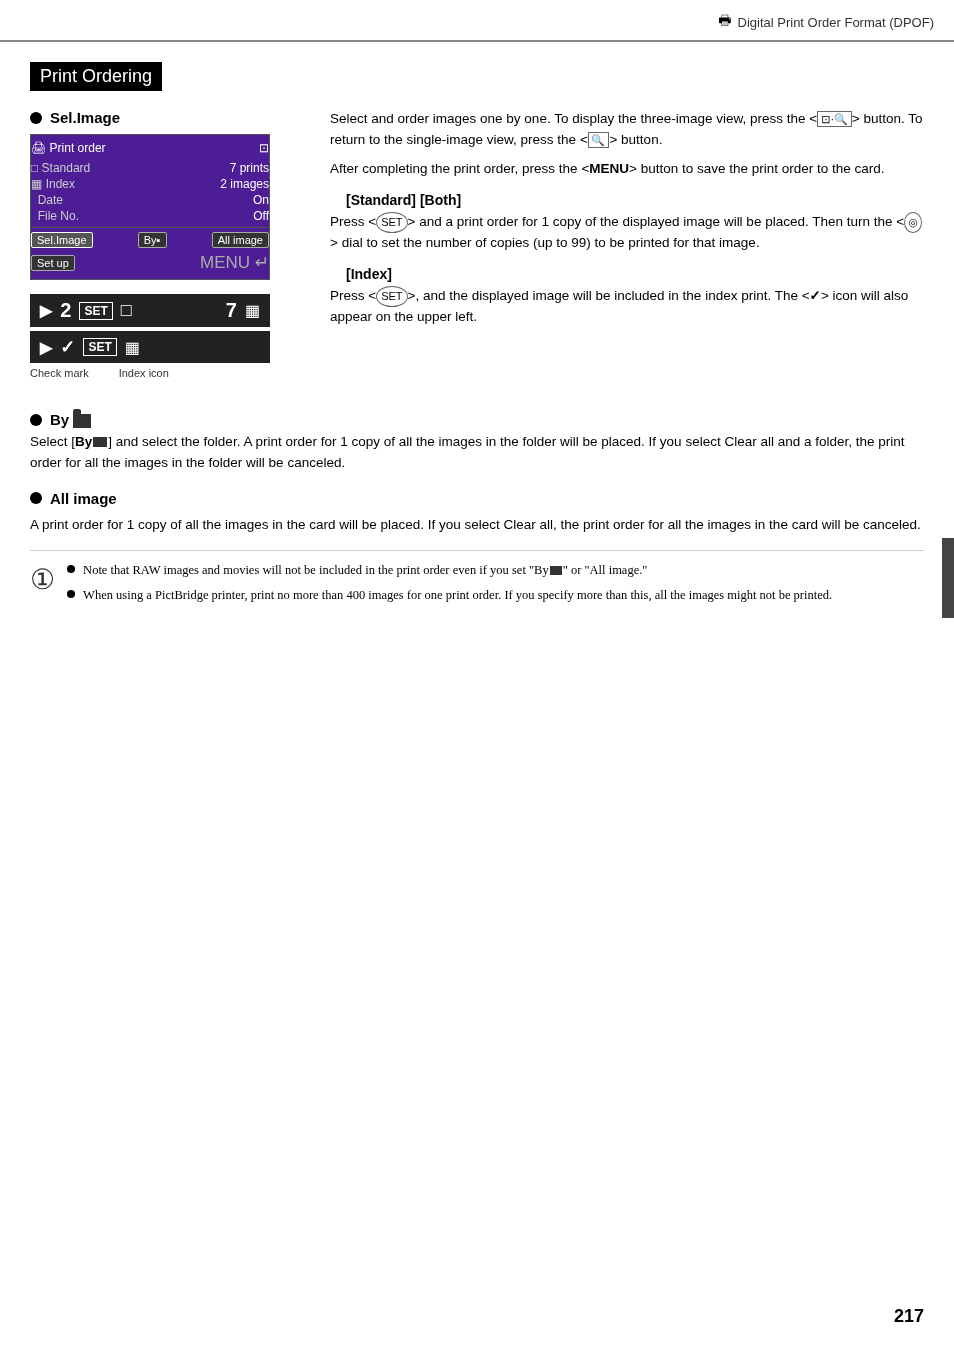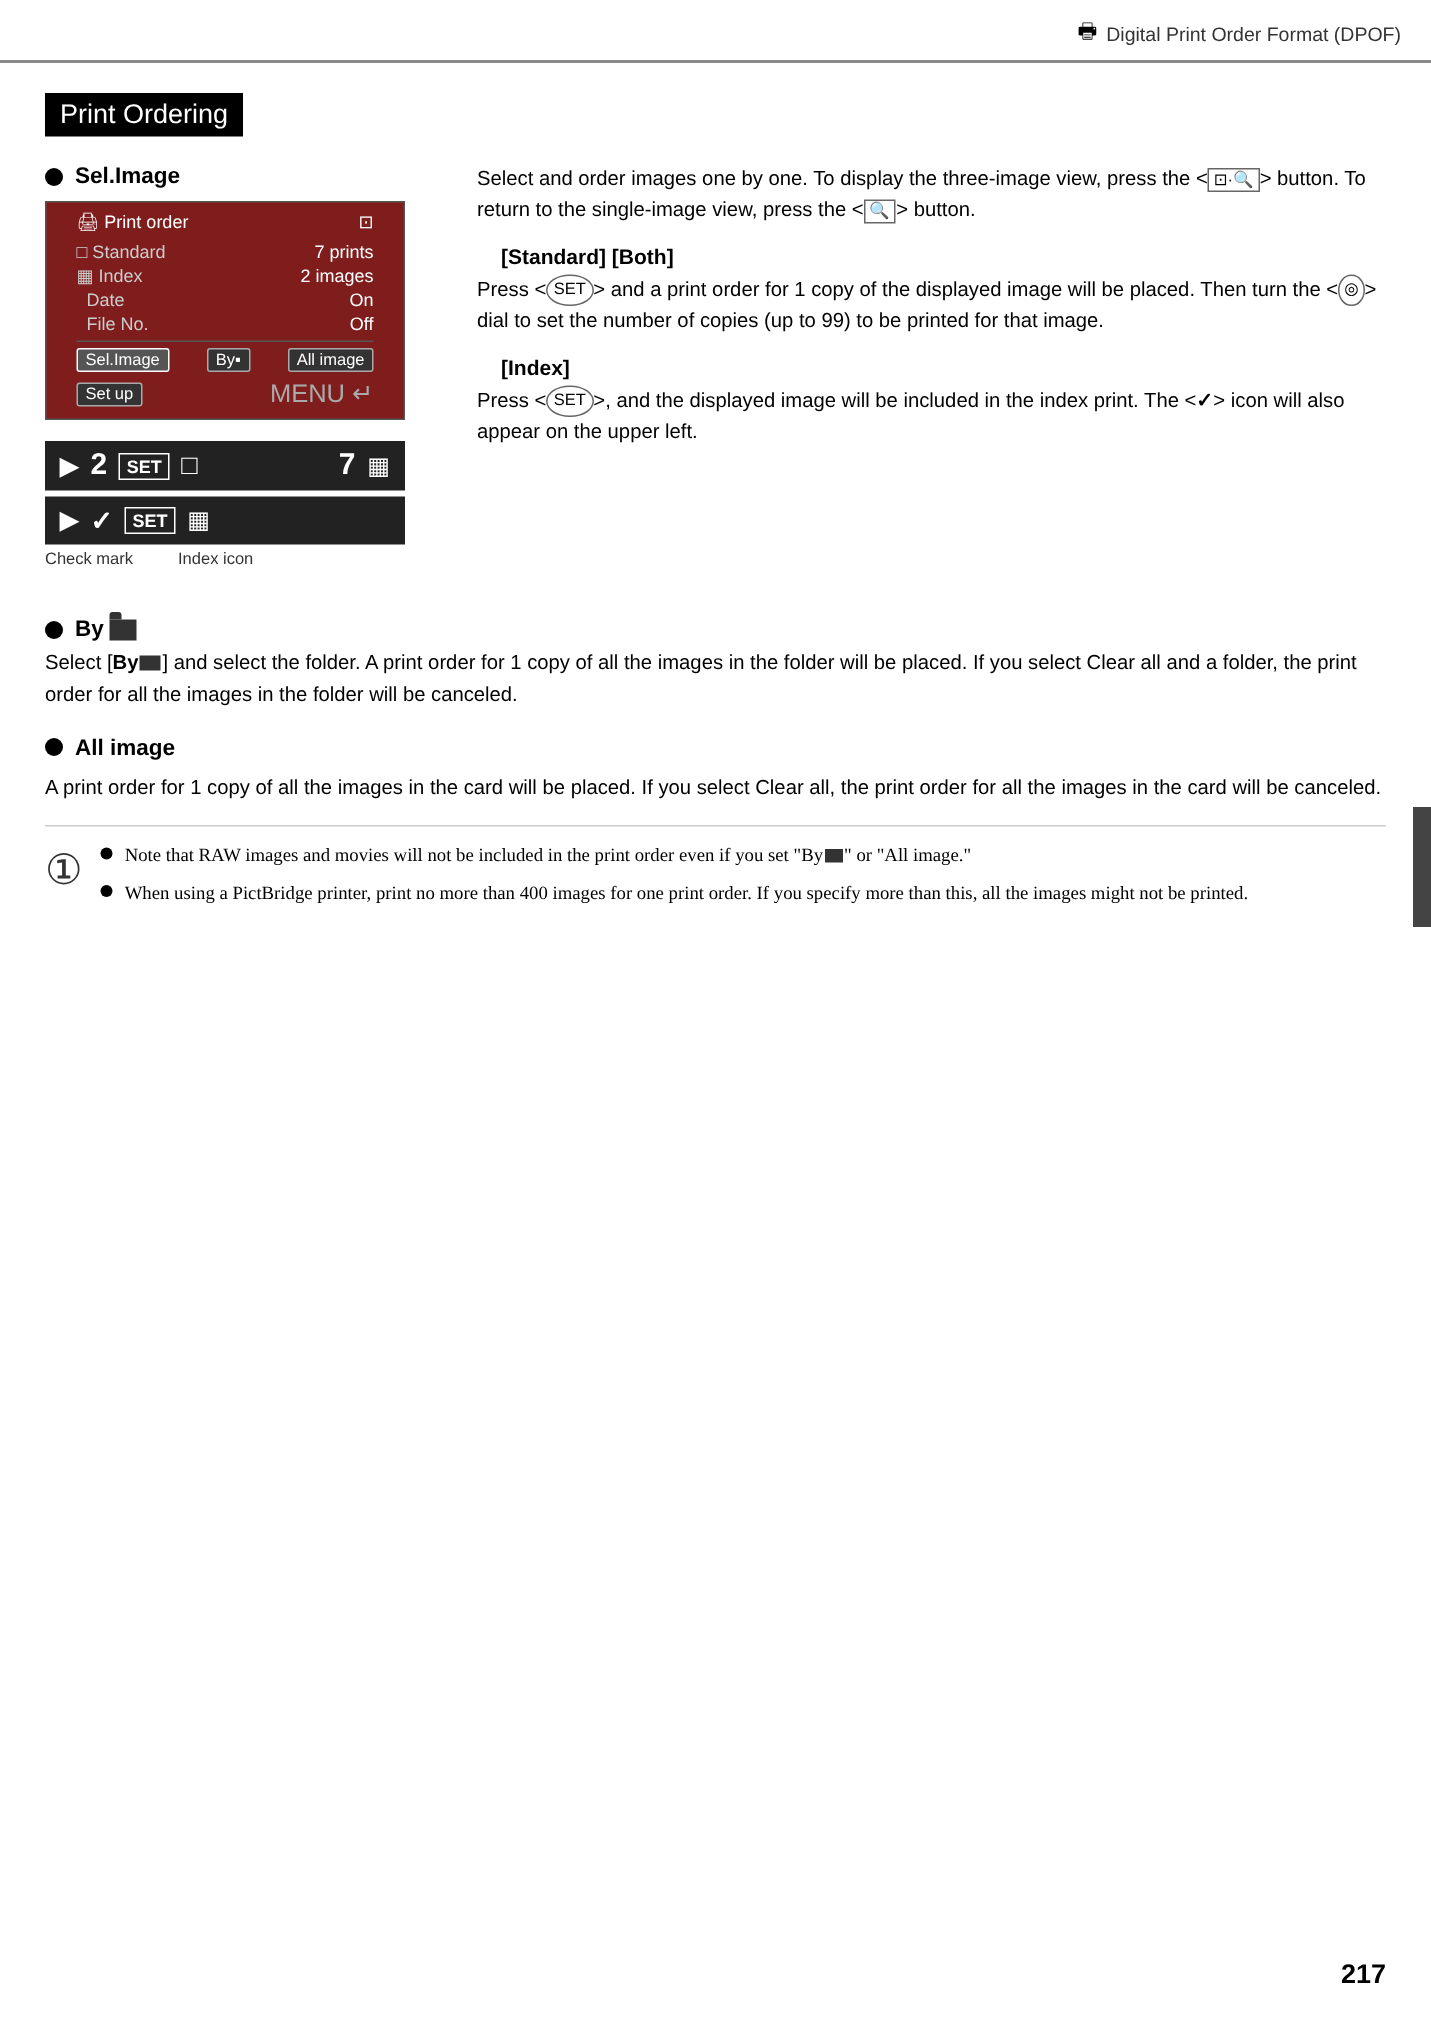--- a/index.html
+++ b/index.html
@@ -42,21 +42,21 @@
       color: #fff;
       font-size: 18px;
       font-weight: normal;
       padding: 4px 10px;
       margin-bottom: 18px;
     }
 
     
     .two-col {
       display: flex;
-      gap: 8px;
+      gap: 20px;
       margin-bottom: 16px;
     }
     .left-col {
       width: 280px;
       flex-shrink: 0;
     }
     .right-col {
       flex: 1;
     }
 
@@ -76,24 +76,24 @@
       flex-shrink: 0;
     }
     .sub-section-label {
       font-size: 15px;
       font-weight: bold;
     }
 
     
     .camera-screen {
       border: 1px solid #555;
-      background: #7f1d1d;
+      background: #4c1d95;
       color: #e0e0e0;
       font-size: 12px;
-      padding: 6px 20px;
+      padding: 6px 0;
       width: 240px;
       margin-bottom: 14px;
     }
     .camera-screen-title {
       display: flex;
       justify-content: space-between;
       margin-bottom: 6px;
       color: #fff;
       font-size: 12px;
     }
@@ -394,20 +394,21 @@
       <div class="check-labels">
         <span>Check mark</span>
         <span style="margin-left:30px;">Index icon</span>
       </div>
 
     </div>
 
     <div class="right-col">
       <div class="right-text">
         <p>Select and order images one by one. To display the three-image view, press the &lt;<span style="border:1px solid #666;padding:1px 3px;font-size:11px;">⊡·🔍</span>&gt; button. To return to the single-image view, press the &lt;<span style="border:1px solid #666;padding:1px 3px;font-size:11px;">🔍</span>&gt; button.</p>
+        <p>After completing the print order, press the &lt;<strong>MENU</strong>&gt; button to save the print order to the card.</p>
       </div>
 
       <div class="subsec-title">[Standard] [Both]</div>
       <div class="right-text">
         <p>Press &lt;<span class="set-circle">SET</span>&gt; and a print order for 1 copy of the displayed image will be placed. Then turn the &lt;<span class="dial-circle">◎</span>&gt; dial to set the number of copies (up to 99) to be printed for that image.</p>
       </div>
 
       <div class="subsec-title">[Index]</div>
       <div class="right-text">
         <p>Press &lt;<span class="set-circle">SET</span>&gt;, and the displayed image will be included in the index print. The &lt;<strong>✓</strong>&gt; icon will also appear on the upper left.</p>

